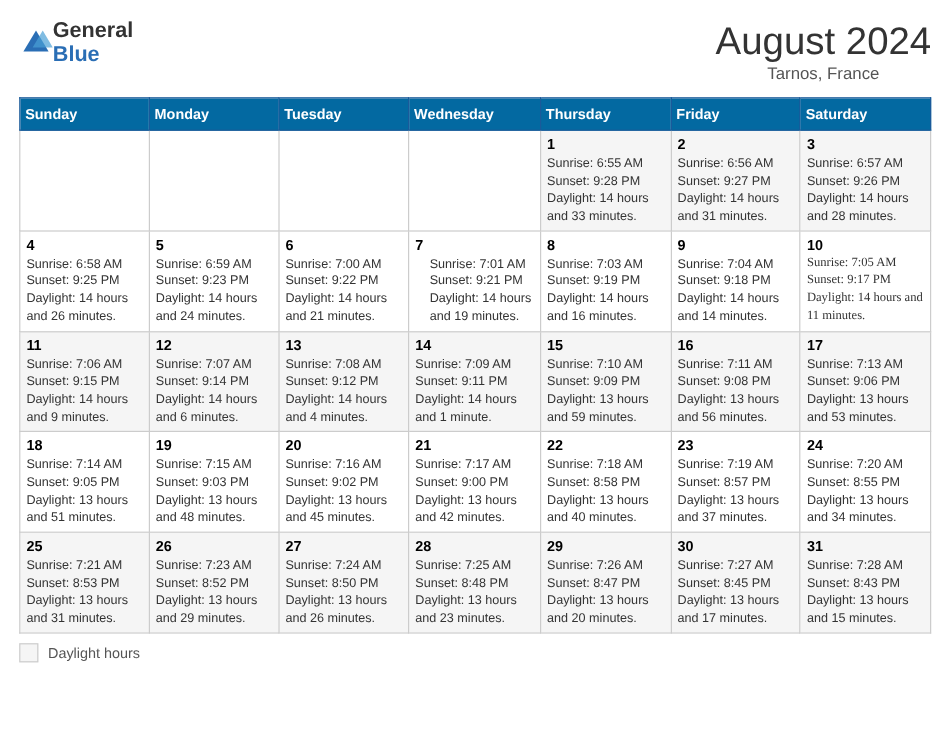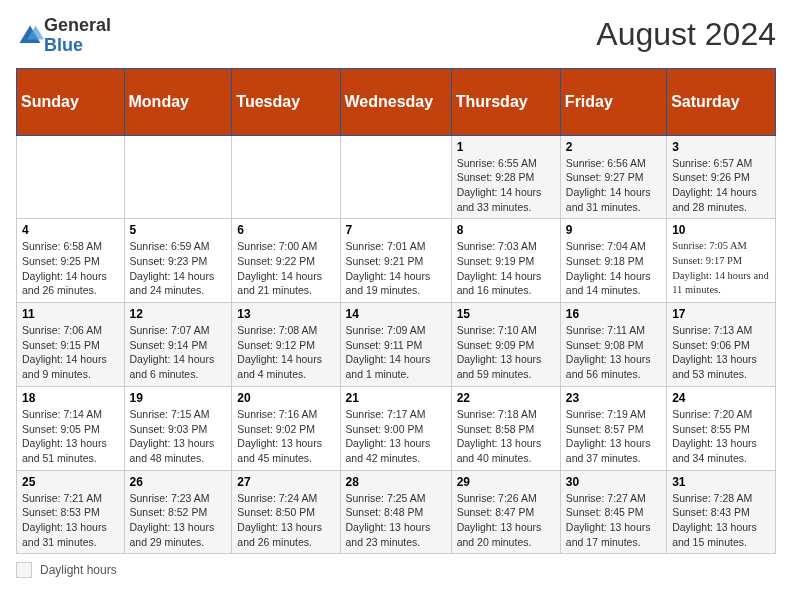--- a/index.html
+++ b/index.html
@@ -43,25 +43,25 @@
     .location {
       font-size: 14px;
       color: #555;
     }
     table {
       width: 100%;
       border-collapse: collapse;
       font-size: 11px;
     }
     thead tr th {
-      background-color: #c2410c;
+      background-color: #0369a1;
       color: #fff;
-      padding: 24px 4px;
+      padding: 6px 4px;
       text-align: left;
-      font-size: 16px;
+      font-size: 12px;
       font-weight: bold;
       border: 1px solid #1a5a9a;
     }
     tbody tr td {
       border: 1px solid #ccc;
       vertical-align: top;
       padding: 4px 5px;
       width: 113px;
       min-height: 70px;
       background: #fff;
@@ -107,20 +107,21 @@
       <polygon points="20,5 35,30 5,30" fill="#2a6eb5"></polygon>
       <polygon points="28,5 40,25 16,25" fill="#4a9fd5" opacity="0.7"></polygon>
     </svg>
     <div class="logo-text">
       <span class="logo-general">General</span><br>
       <span class="logo-blue">Blue</span>
     </div>
   </div>
   <div class="title-block">
     <div class="month-year">August 2024</div>
+    <div class="location">Tarnos, France</div>
   </div>
 </div>
 
 <table>
   <thead>
     <tr>
     <th>Sunday</th>
         <th>Monday</th>
         <th>Tuesday</th>
         <th>Wednesday</th>
@@ -168,21 +169,21 @@
 Daylight: 14 hours and 24 minutes.</div>
         </td>
         <td>
           <span class="day-number">6</span>
           <div class="day-info" style="white-space: pre-line;">Sunrise: 7:00 AM
 Sunset: 9:22 PM
 Daylight: 14 hours and 21 minutes.</div>
         </td>
         <td>
           <span class="day-number">7</span>
-          <div class="day-info" style="white-space: pre-line;">Sunrise: 7:01 AM
+          <div class="day-info" style="white-space: pre-line; margin-left: 12px;">Sunrise: 7:01 AM
 Sunset: 9:21 PM
 Daylight: 14 hours and 19 minutes.</div>
         </td>
         <td>
           <span class="day-number">8</span>
           <div class="day-info" style="white-space: pre-line;">Sunrise: 7:03 AM
 Sunset: 9:19 PM
 Daylight: 14 hours and 16 minutes.</div>
         </td>
         <td>

